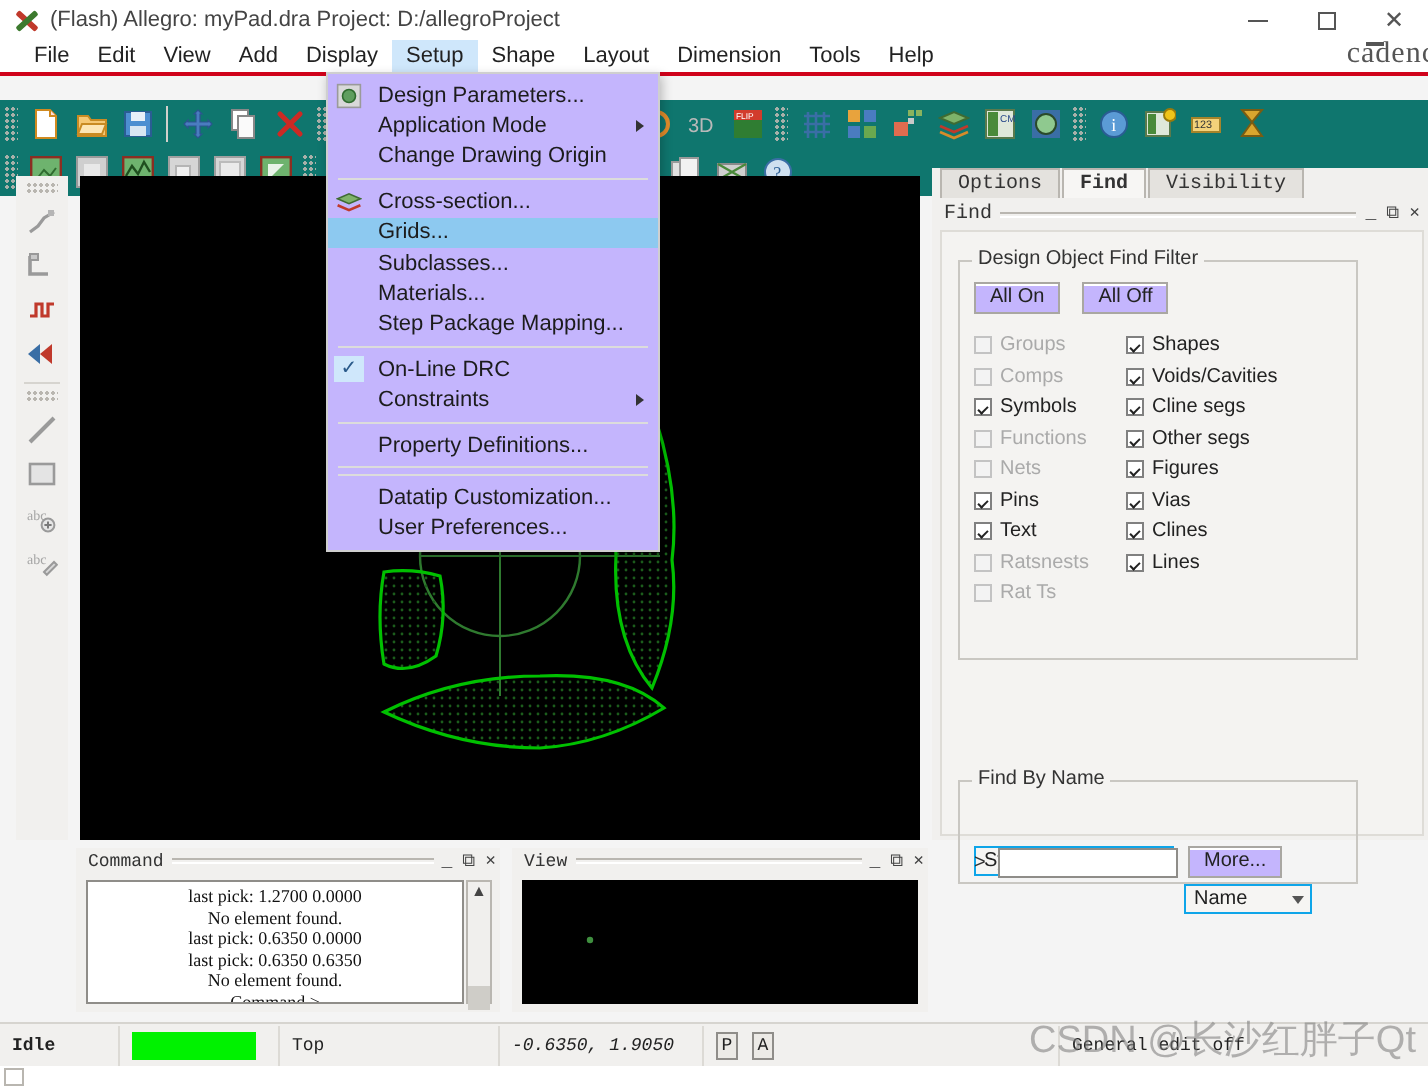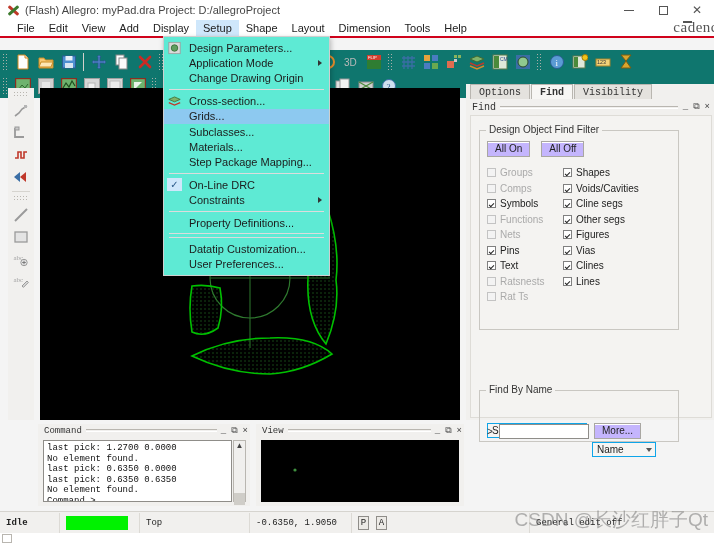--- a/index.html
+++ b/index.html
@@ -107,21 +107,21 @@
 
   
   .canvas-wrap {
     position: absolute; left: 40px; top: 88px; width: 420px; height: 332px;
     background: #000; overflow: hidden;
   }
 
   
   .dropdown {
     position: absolute; left: 163px; top: 36px; width: 167px;
-    background: #5eead4; border: 1px solid #cfcfcf;
+    background: #c4b5fd; border: 1px solid #cfcfcf;
     box-shadow: 1px 2px 5px rgba(0,0,0,.25);
     padding: 3px 0; z-index: 40;
   }
   .dd-item {
     position: relative; height: 15.4px; display: flex; align-items: center;
     padding-left: 25px; font-size: 11px; color: #1c1c1c; white-space: nowrap;
   }
   .dd-item.sel { background: #8dc9f0; }
   .dd-item .dd-arrow {
     position: absolute; right: 7px; top: 50%; transform: translateY(-50%);
@@ -210,22 +210,22 @@
   .subwin { position: absolute; background: #f1f0ee; }
   .subwin .bar {
     display: flex; align-items: center; height: 13px; padding: 0 2px 0 6px;
     font-family: "Liberation Mono", monospace; font-size: 9px; color: #333;
   }
   .subwin .bar .rule { flex: 1; height: 3px; border-top: 1px solid #b9b6b0; border-bottom: 1px solid #fff; margin: 0 4px; }
   .subwin .bar .btns { display: flex; gap: 5px; color: #444; font-size: 9px; }
   .cmd-text {
     position: absolute; left: 5px; top: 16px; right: 18px; bottom: 4px;
     background: #fff; border: 1px solid #8f8d89;
-    font-family: Liberation Mono, monospace; font-size: 9px; color: #111;
-    padding: 2px 3px; line-height: 10.5px; overflow: hidden;
+    font-family: Liberation Serif, serif; font-size: 9px; color: #111;
+    padding: 2px 3px; line-height: 10.5px; overflow: hidden; text-align: center;
   }
   .cmd-scroll {
     position: absolute; right: 4px; top: 16px; width: 13px; bottom: 4px;
     background: #f0efed; border: 1px solid #b9b6b0;
     display: flex; flex-direction: column; justify-content: space-between; align-items: center;
   }
   .cmd-scroll .ar { font-size: 8px; color: #444; line-height: 9px; }
   .cmd-scroll .thumb { position: absolute; left: 0; right: 0; top: 52px; height: 12px; background: #cfcdc8; }
   .view-canvas {
     position: absolute; left: 5px; top: 16px; right: 5px; bottom: 4px; background: #000;
@@ -867,21 +867,21 @@
       </svg>
     </div>
   </div>
 
   <div class="statusbar">
     <div class="st-cell" style="width:60px;font-weight:bold;">Idle</div>
     <div class="st-cell" style="width:80px; justify-content:flex-start;">
       <span class="st-green"></span>
     </div>
     <div class="st-cell" style="width:110px;">Top</div>
-    <div class="st-cell" style="width:102px;">-0.6350,  1.9050</div>
+    <div class="st-cell" style="width:102px;font-style:italic;">-0.6350,  1.9050</div>
     <div class="st-cell" style="width:48px; border-right:none;">
       <span class="st-sq">P</span>
       <span class="st-sq">A</span>
     </div>
     <div class="st-cell" style="width:130px;"></div>
     <div class="st-cell" style="flex:1; border-right:none;">General edit off</div>
   </div>
   <div class="watermark">CSDN @长沙红胖子Qt</div>
   <div class="bottom-strip"></div>
 

